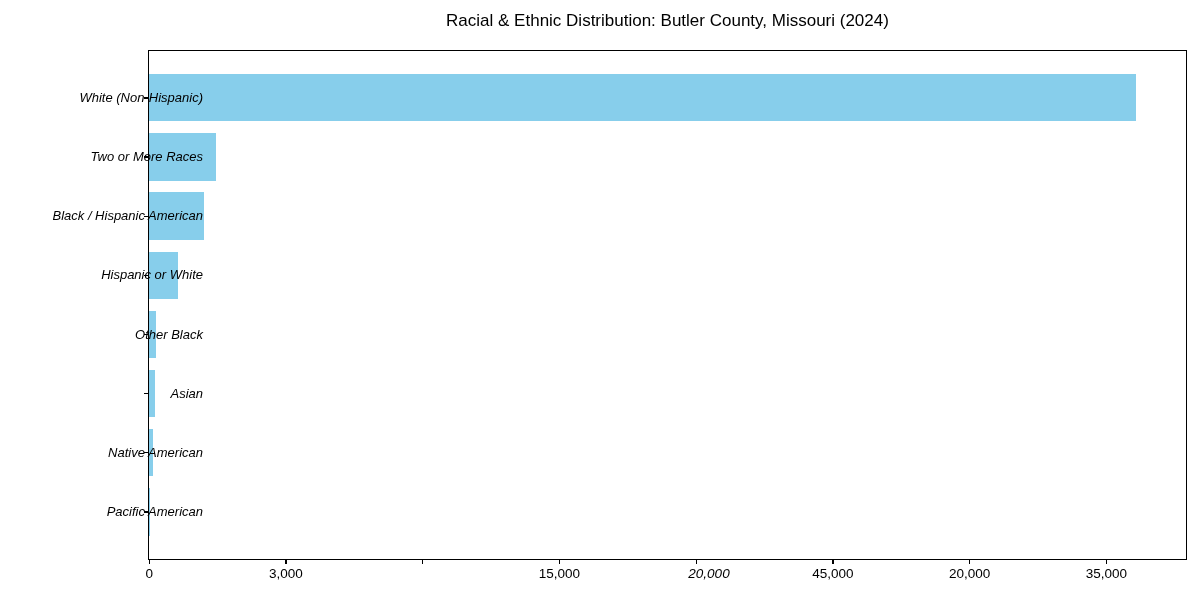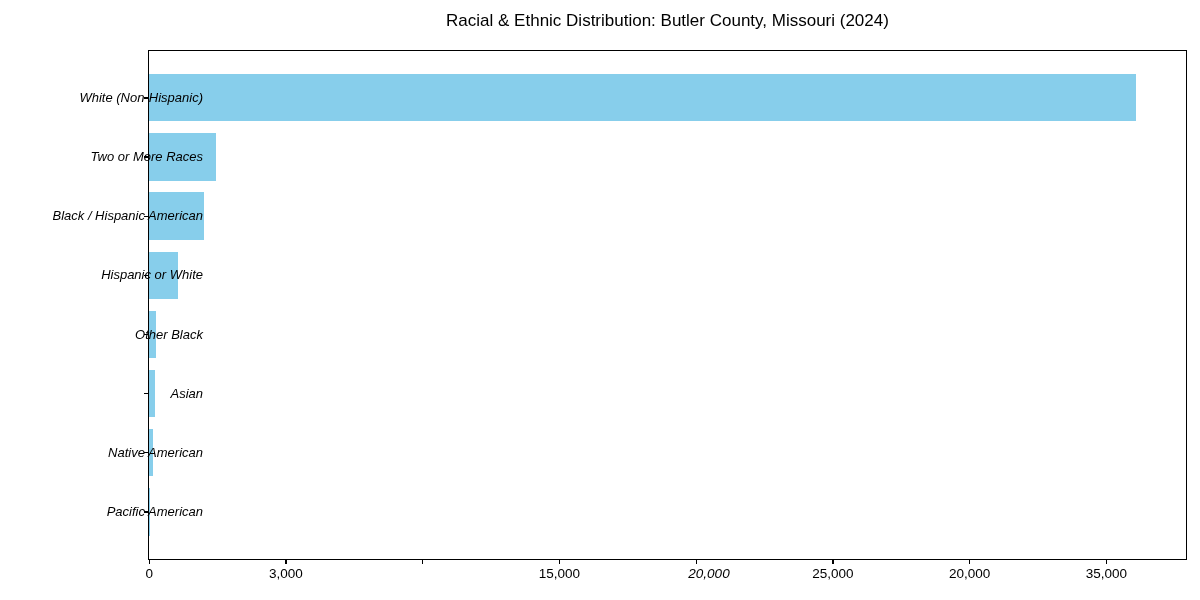--- a/index.html
+++ b/index.html
@@ -106,18 +106,18 @@
     <div class="x-tick-label" style="left: 109.2px; top: 566px;">0</div>
     <div class="x-tick-mark" style="left: 285.355px; top: 560px;"></div>
     <div class="x-tick-label" style="left: 245.955px; top: 566px;">3,000</div>
     <div class="x-tick-mark" style="left: 422.109px; top: 560px;"></div>
     <div class="x-tick-label" style="left: 382.709px; top: 566px; margin-top: 35px;">10,000</div>
     <div class="x-tick-mark" style="left: 558.864px; top: 560px;"></div>
     <div class="x-tick-label" style="left: 519.464px; top: 566px; text-align: center;">15,000</div>
     <div class="x-tick-mark" style="left: 695.618px; top: 560px;"></div>
     <div class="x-tick-label" style="left: 669px; top: 566px; font-style: italic;">20,000</div>
     <div class="x-tick-mark" style="left: 832.373px; top: 560px;"></div>
-    <div class="x-tick-label" style="left: 792.973px; top: 566px;">25,000</div>
+    <div class="x-tick-label" style="left: 792.973px; top: 566px;">45,000</div>
     <div class="x-tick-mark" style="left: 969.128px; top: 560px;"></div>
     <div class="x-tick-label" style="left: 929.728px; top: 566px;">20,000</div>
     <div class="x-tick-mark" style="left: 1105.88px; top: 560px;"></div>
     <div class="x-tick-label" style="left: 1066.48px; top: 566px;">35,000</div>
   </div>
 
 </body></html>

